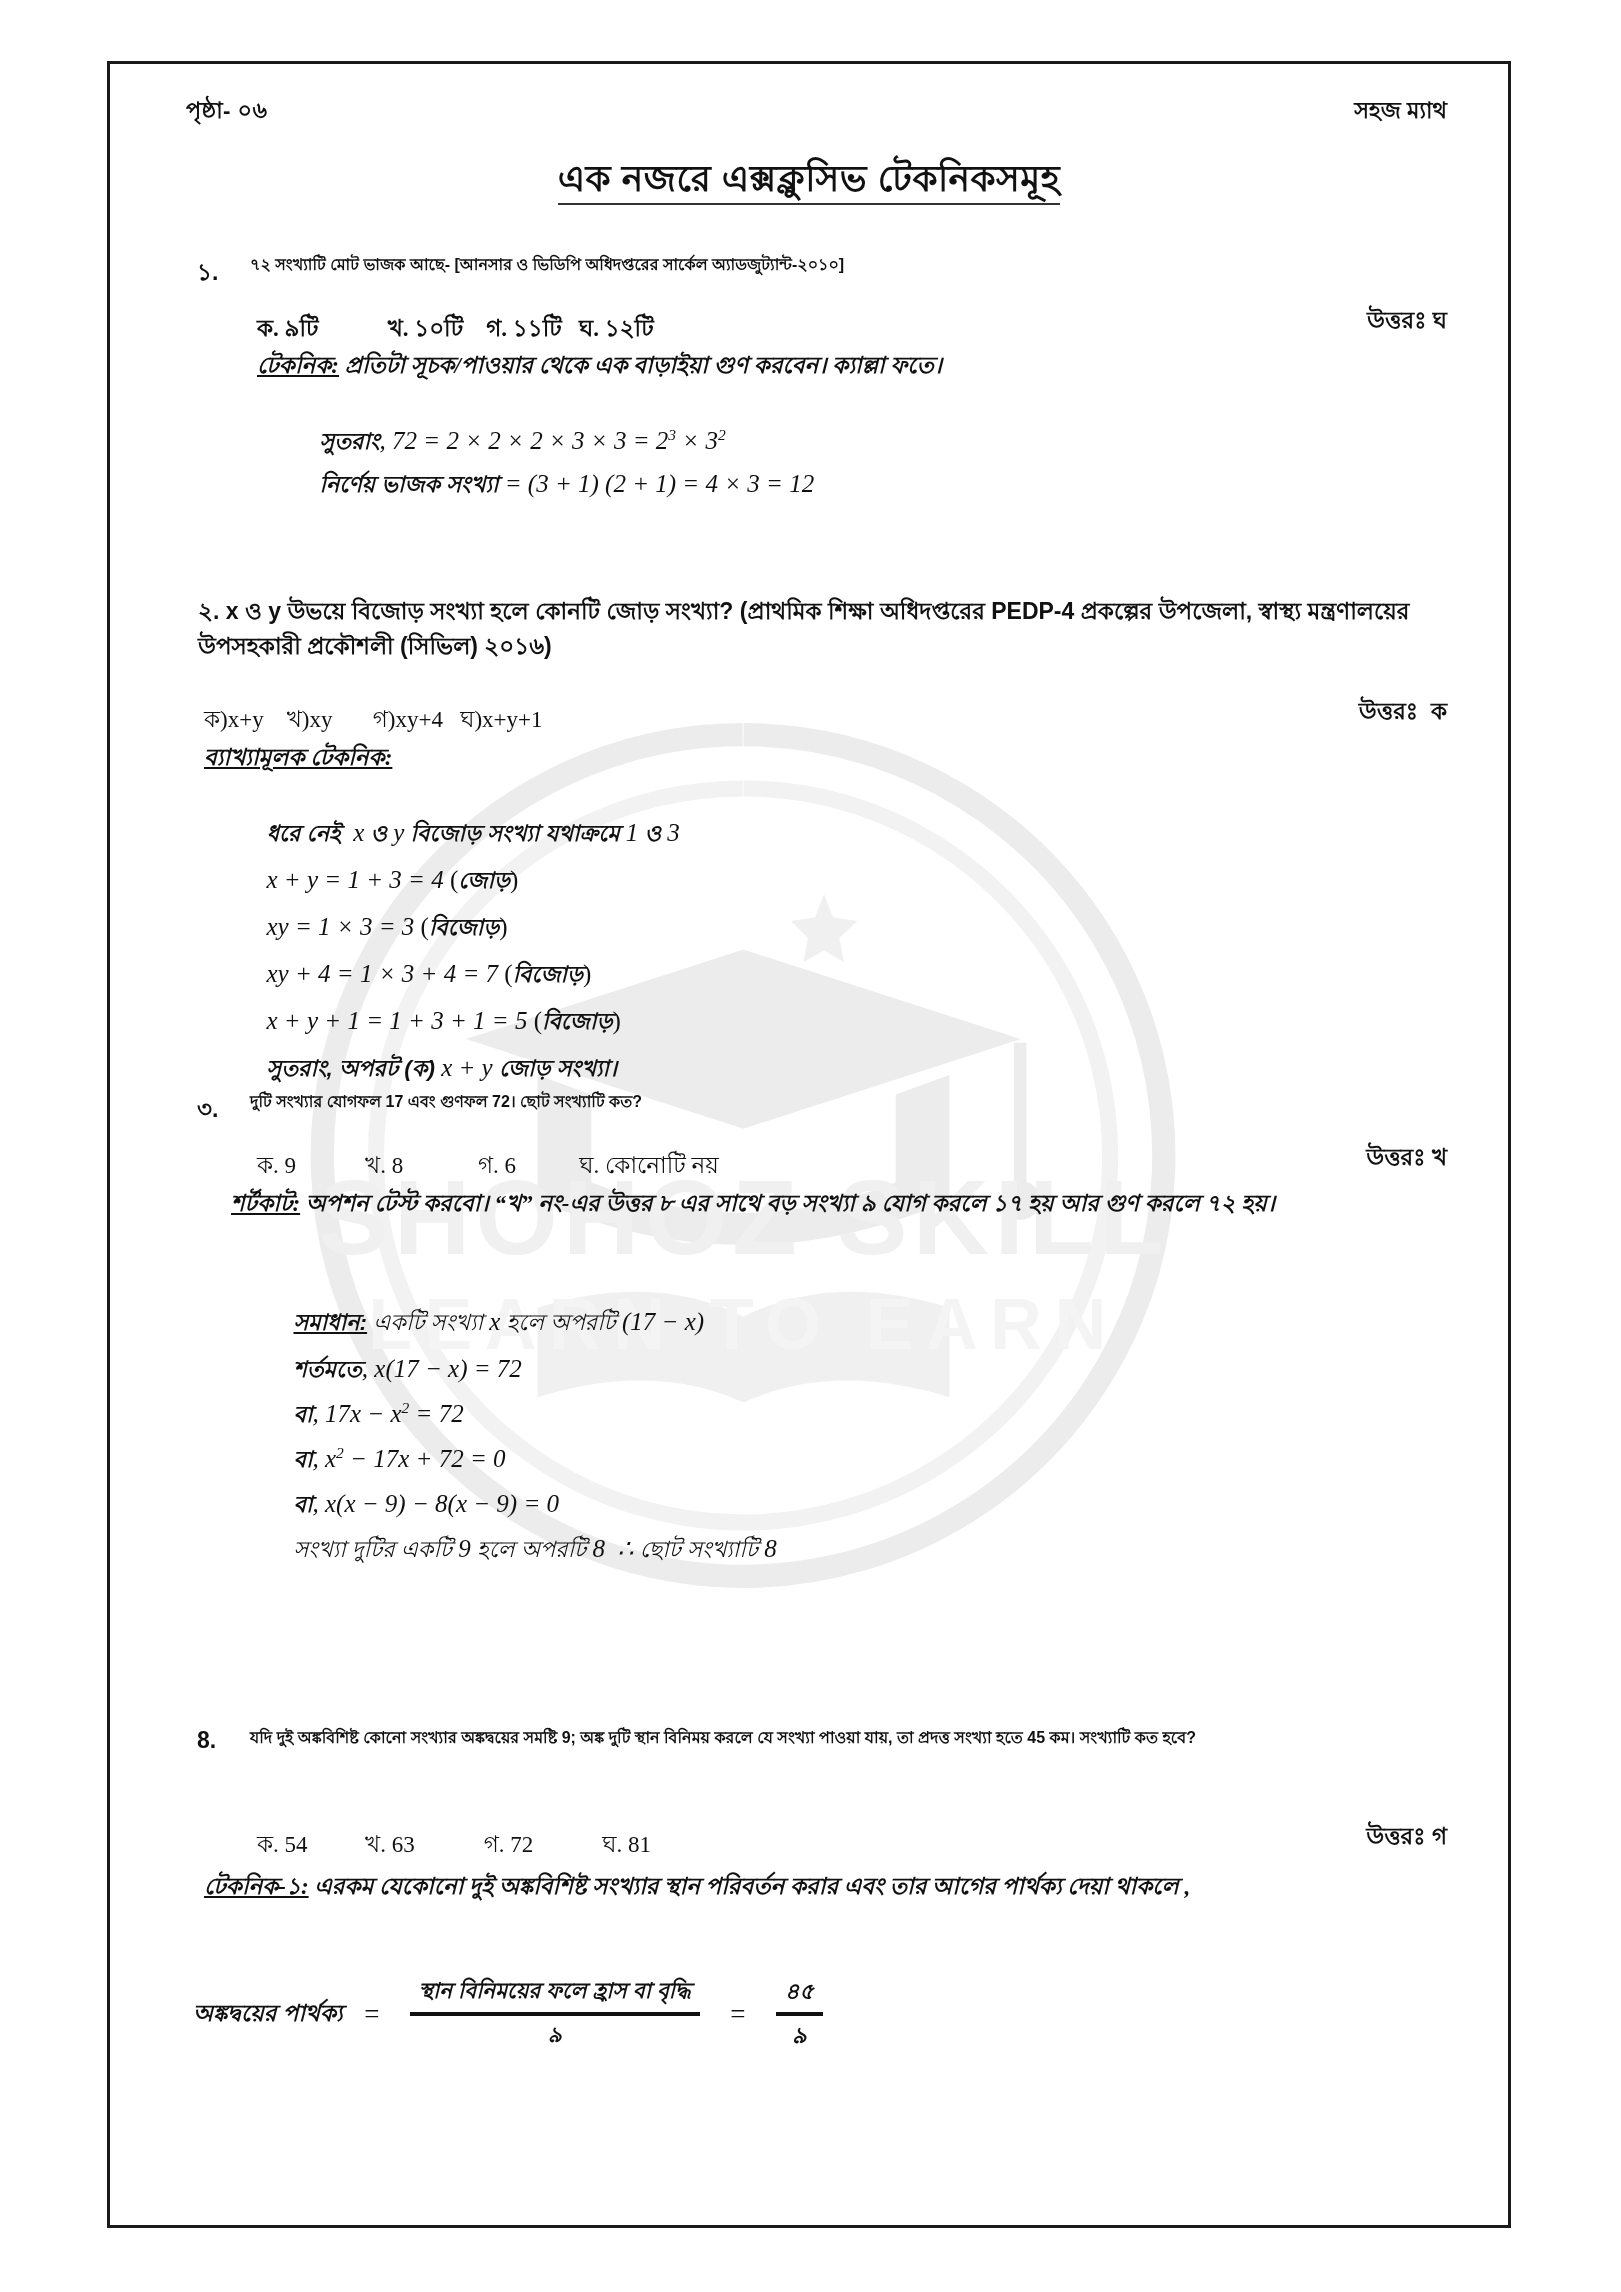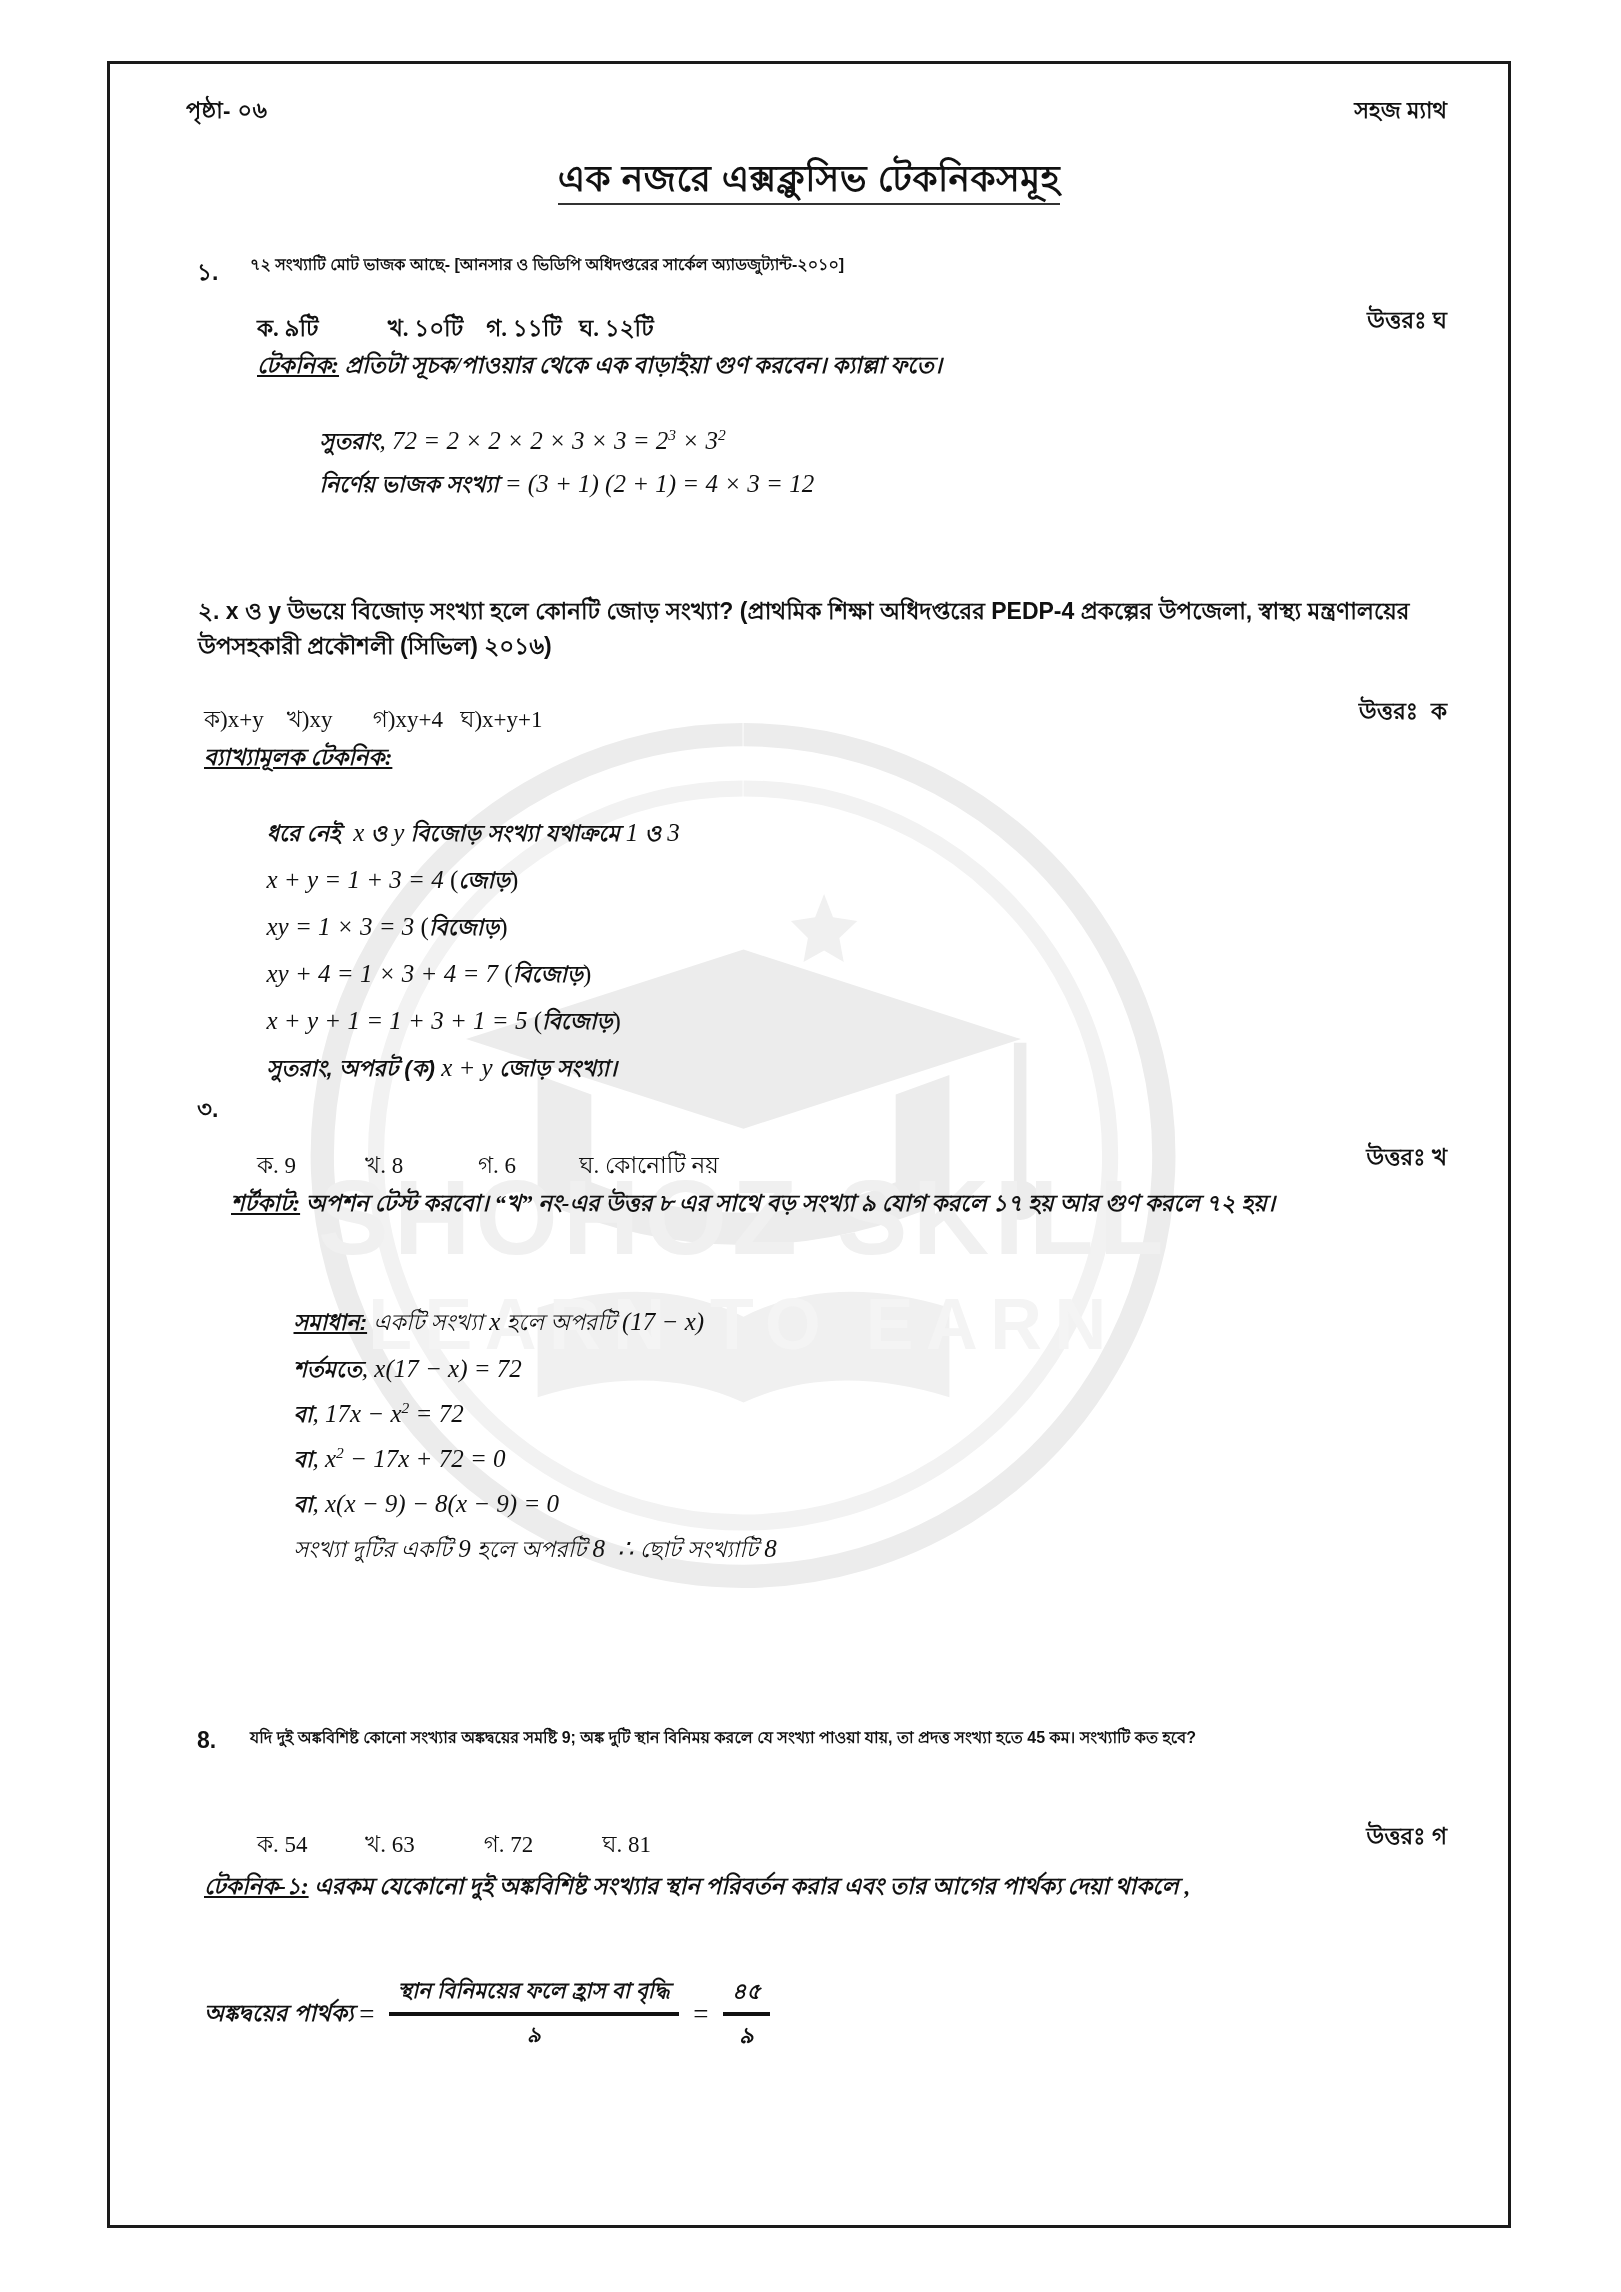--- a/index.html
+++ b/index.html
@@ -343,20 +343,21 @@
       <div class="q-row" style="height:47px;">
         <div class="math lvl0">
           <span class="bn">সুতরাং, অপরট (ক)</span><i> x + y </i><span class="bn">জোড় সংখ্যা।</span>
         </div>
       </div>
     </div>
 
     <div class="block" style="top:1030px;">
       <div class="q-row" style="height:48px;">
         <div class="q-num">৩.</div>
+        <div class="q-text">দুটি সংখ্যার যোগফল 17 এবং গুণফল 72। ছোট সংখ্যাটি কত?</div>
       </div>
       <div class="q-row" style="height:48px;">
         <div class="opts" style="font-family:'Liberation Serif',serif;font-weight:400;">ক. 9            খ. 8             গ. 6           ঘ. কোনোটি নয়</div>
         <div class="ans">উত্তরঃ খ</div>
       </div>
       <div class="q-row" style="height:90px;">
         <div class="tech lvl1">
           <span class="lbl-u">শর্টকাট:</span><span> অপশন টেস্ট করবো। “খ” নং-এর উত্তর ৮ এর সাথে বড় সংখ্যা ৯ যোগ করলে ১৭ হয় আর গুণ করলে ৭২ হয়।</span>
         </div>
       </div>
@@ -400,21 +401,21 @@
       <div class="q-row" style="height:52px;">
         <div class="opts" style="font-family:'Liberation Serif',serif;font-weight:400;">ক. 54          খ. 63            গ. 72            ঘ. 81</div>
         <div class="ans">উত্তরঃ গ</div>
       </div>
       <div class="q-row" style="height:91px;">
         <div class="tech lvl0">
           <span class="lbl-u">টেকনিক-১:</span><span> এরকম যেকোনো দুই অঙ্কবিশিষ্ট সংখ্যার স্থান পরিবর্তন করার এবং তার আগের পার্থক্য দেয়া থাকলে ,</span>
         </div>
       </div>
       <div class="q-row" style="height:134px;">
-        <div class="frac-line" style="left:97px; top:12.5px;">
+        <div class="frac-line" style="left:86px; top:12.5px;gap:16px;">
           <span class="lead-bn">অঙ্কদ্বয়ের পার্থক্য</span>
           <span style="font-size:27px;margin:0 5.4px;">=</span>
           <span class="frac">
             <span class="num">স্থান বিনিময়ের ফলে হ্রাস বা বৃদ্ধি</span>
             <span class="bar"></span>
             <span class="den">৯</span>
           </span>
           <span style="font-size:27px;margin:0 5.4px;">=</span>
           <span class="frac small">
             <span class="num">৪৫</span>

